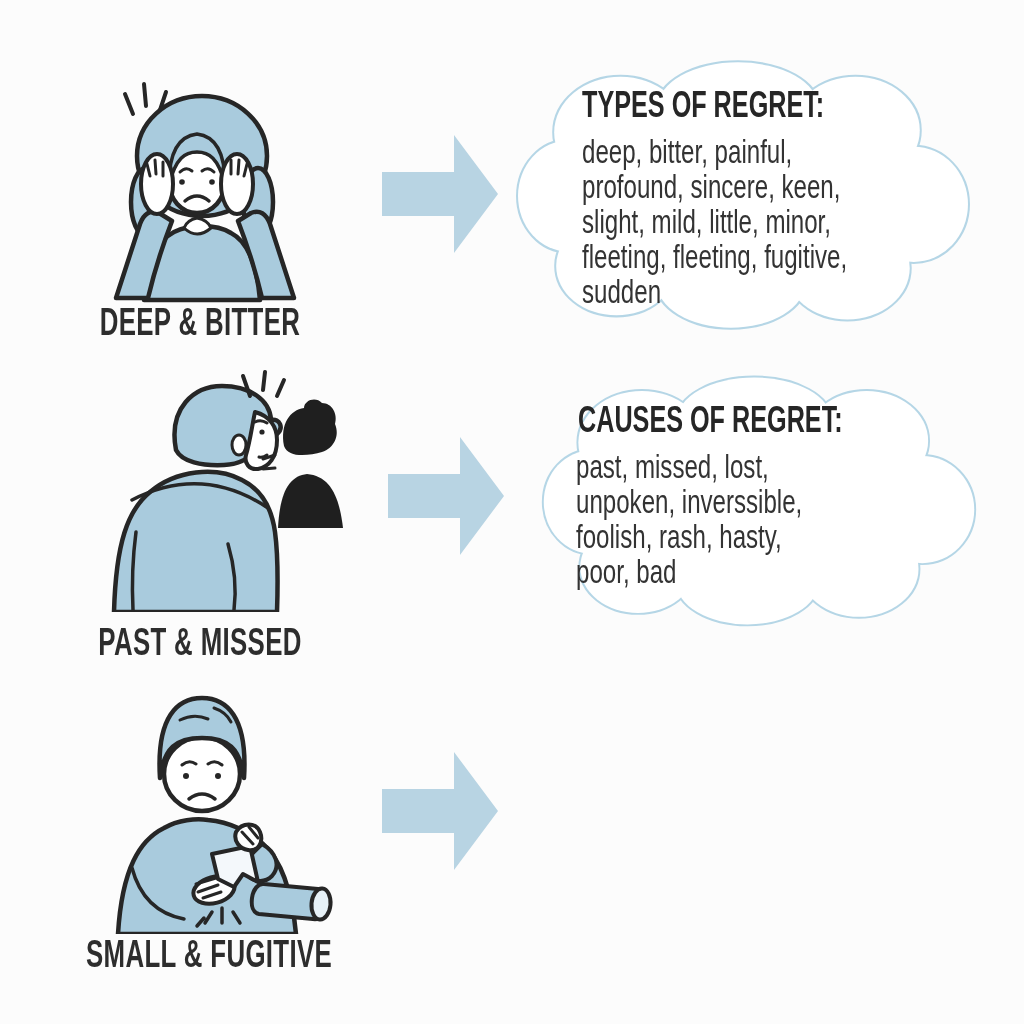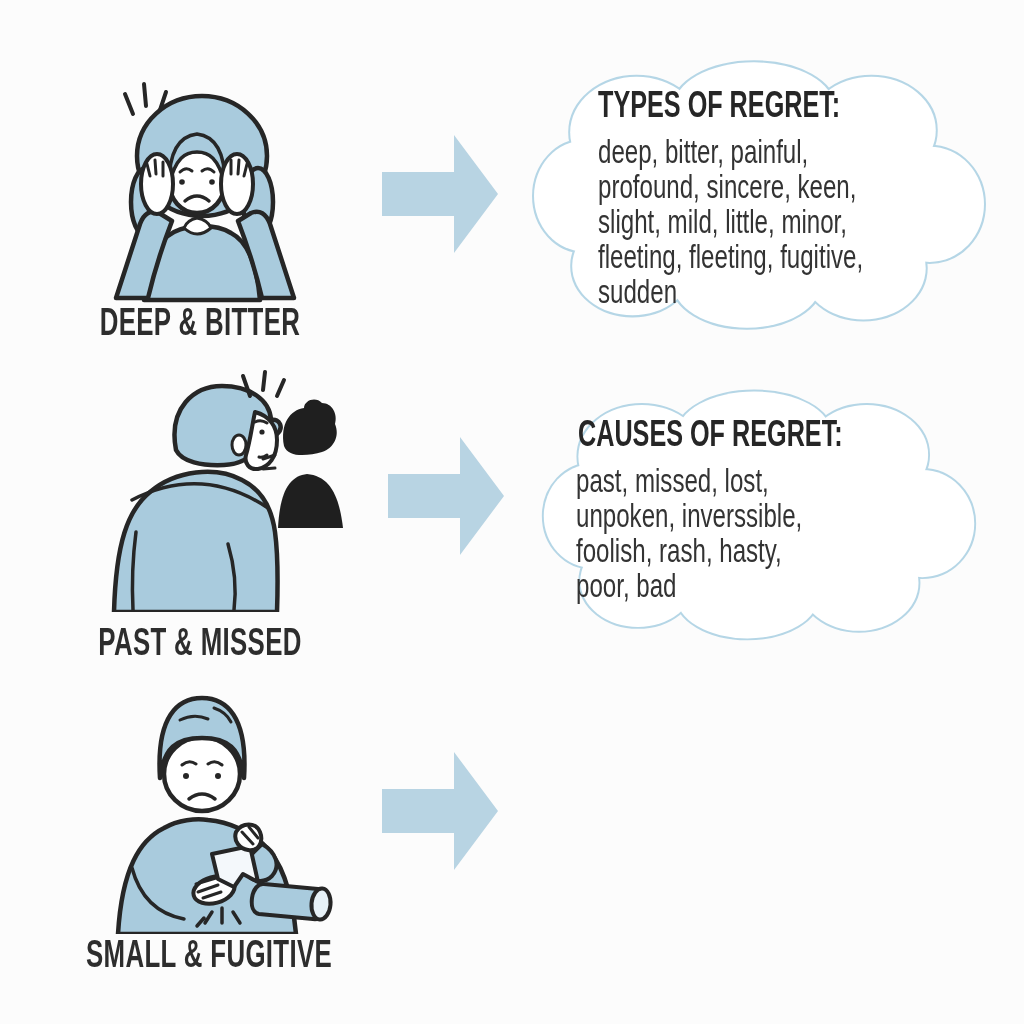--- a/index.html
+++ b/index.html
@@ -82,21 +82,21 @@
       <path d="M131,90 L131,104 M139,90 L138,104 M147,94 L144,106" stroke-width="3" fill="none"></path>
     </g>
   </svg>
 
   <div class="row-label" style="left:40px;top:302px;width:320px">DEEP &amp; BITTER</div>
 
   <svg class="arrow" style="left:382px;top:135px;width:116px;height:118px" viewBox="0 0 116 118">
     <polygon points="0,37 72,37 72,0 116,59 72,118 72,81 0,81"></polygon>
   </svg>
 
-  <div class="cloud" style="left:528px;top:50px;width:462px;height:288px">
+  <div class="cloud" style="left:512px;top:50px;width:462px;height:288px">
     <svg class="cloud-svg" viewBox="0 0 460 280" preserveAspectRatio="none">
       <use href="#cloudShape" class="cloud-outline"></use>
       <use href="#cloudShape" class="cloud-white"></use>
     </svg>
     <div class="cloud-title" style="left:70px;top:35px">TYPES OF REGRET:</div>
     <div class="cloud-body" style="left:70px;top:84px">deep, bitter, painful,
 profound, sincere, keen,
 slight, mild, little, minor,
 fleeting, fleeting, fugitive,
 sudden</div>
@@ -130,21 +130,21 @@
       <path d="M175,99 L187,98" stroke-width="3" fill="none"></path>
     </g>
   </svg>
 
   <div class="row-label" style="left:40px;top:622px;width:320px">PAST &amp; MISSED</div>
 
   <svg class="arrow" style="left:388px;top:437px;width:116px;height:118px" viewBox="0 0 116 118">
     <polygon points="0,37 72,37 72,0 116,59 72,118 72,81 0,81"></polygon>
   </svg>
 
-  <div class="cloud" style="left:538px;top:380px;width:442px;height:268px">
+  <div class="cloud" style="left:538px;top:366px;width:442px;height:268px">
     <svg class="cloud-svg" viewBox="0 0 460 280" preserveAspectRatio="none">
       <use href="#cloudShape" class="cloud-outline"></use>
       <use href="#cloudShape" class="cloud-white"></use>
     </svg>
     <div class="cloud-title" style="left:40px;top:34px">CAUSES OF REGRET:</div>
     <div class="cloud-body" style="left:38px;top:83px">past, missed, lost,
 unpoken, inverssible,
 foolish, rash, hasty,
 poor, bad</div>
   </div>

